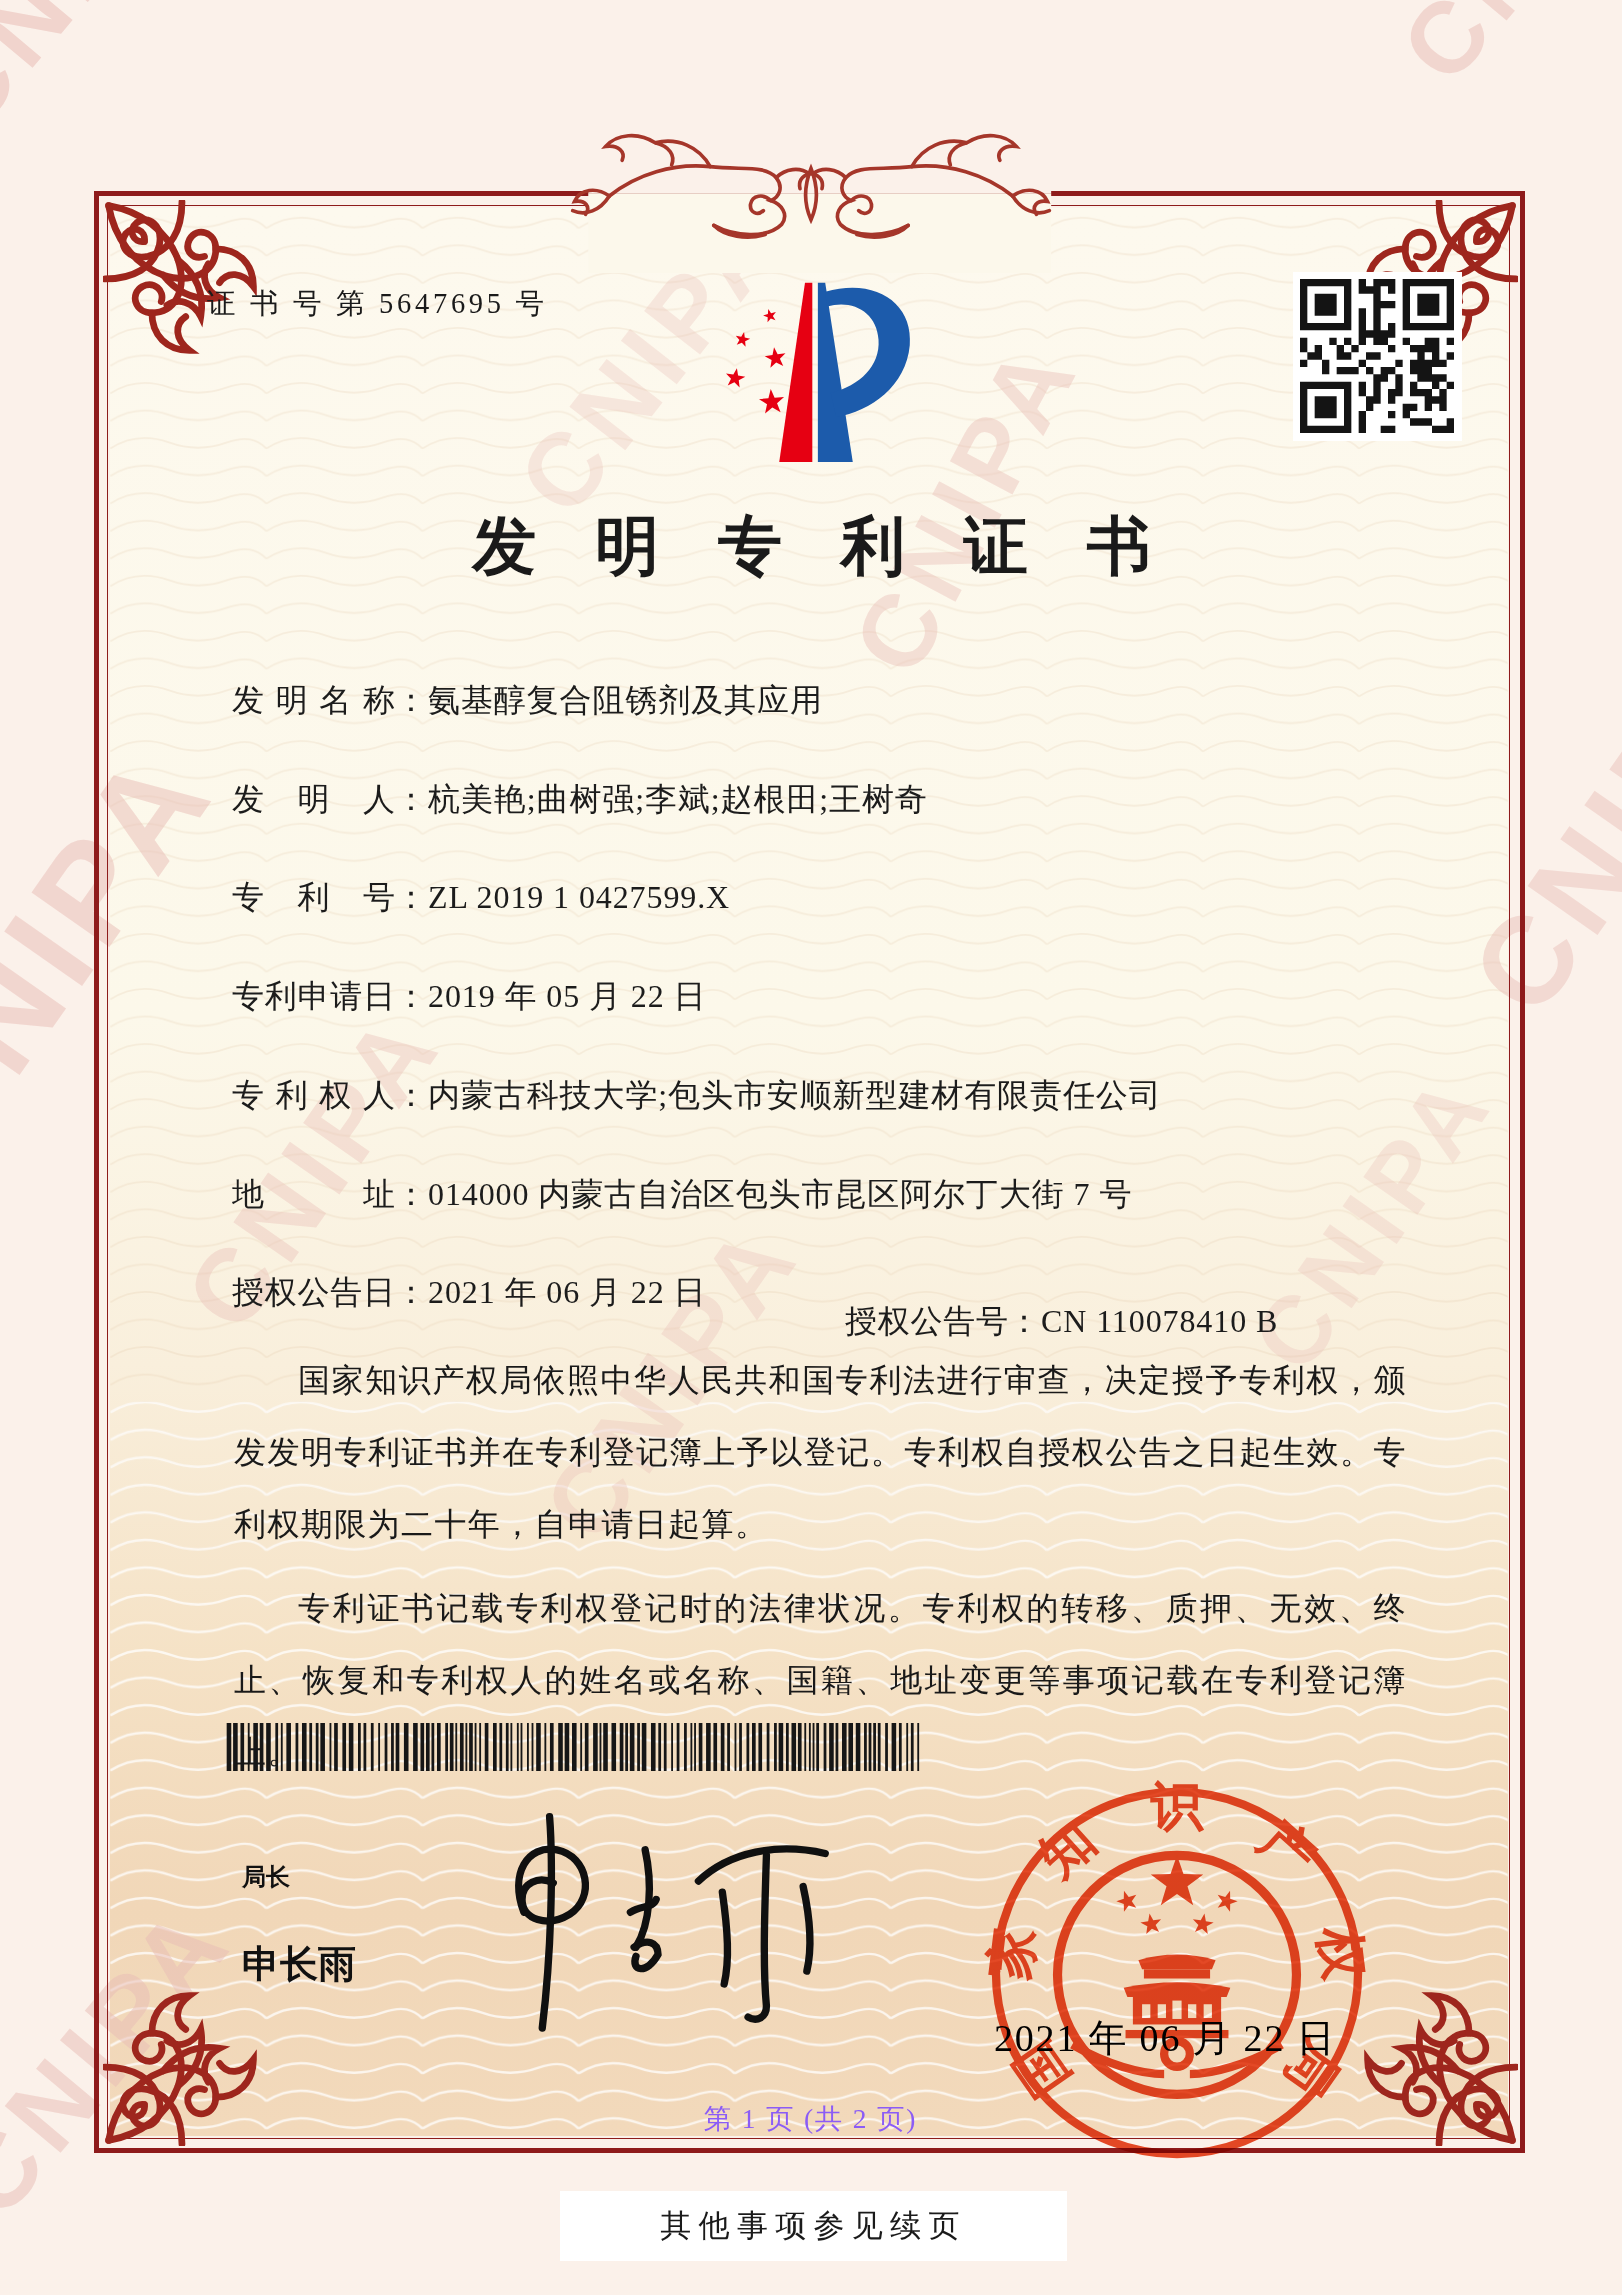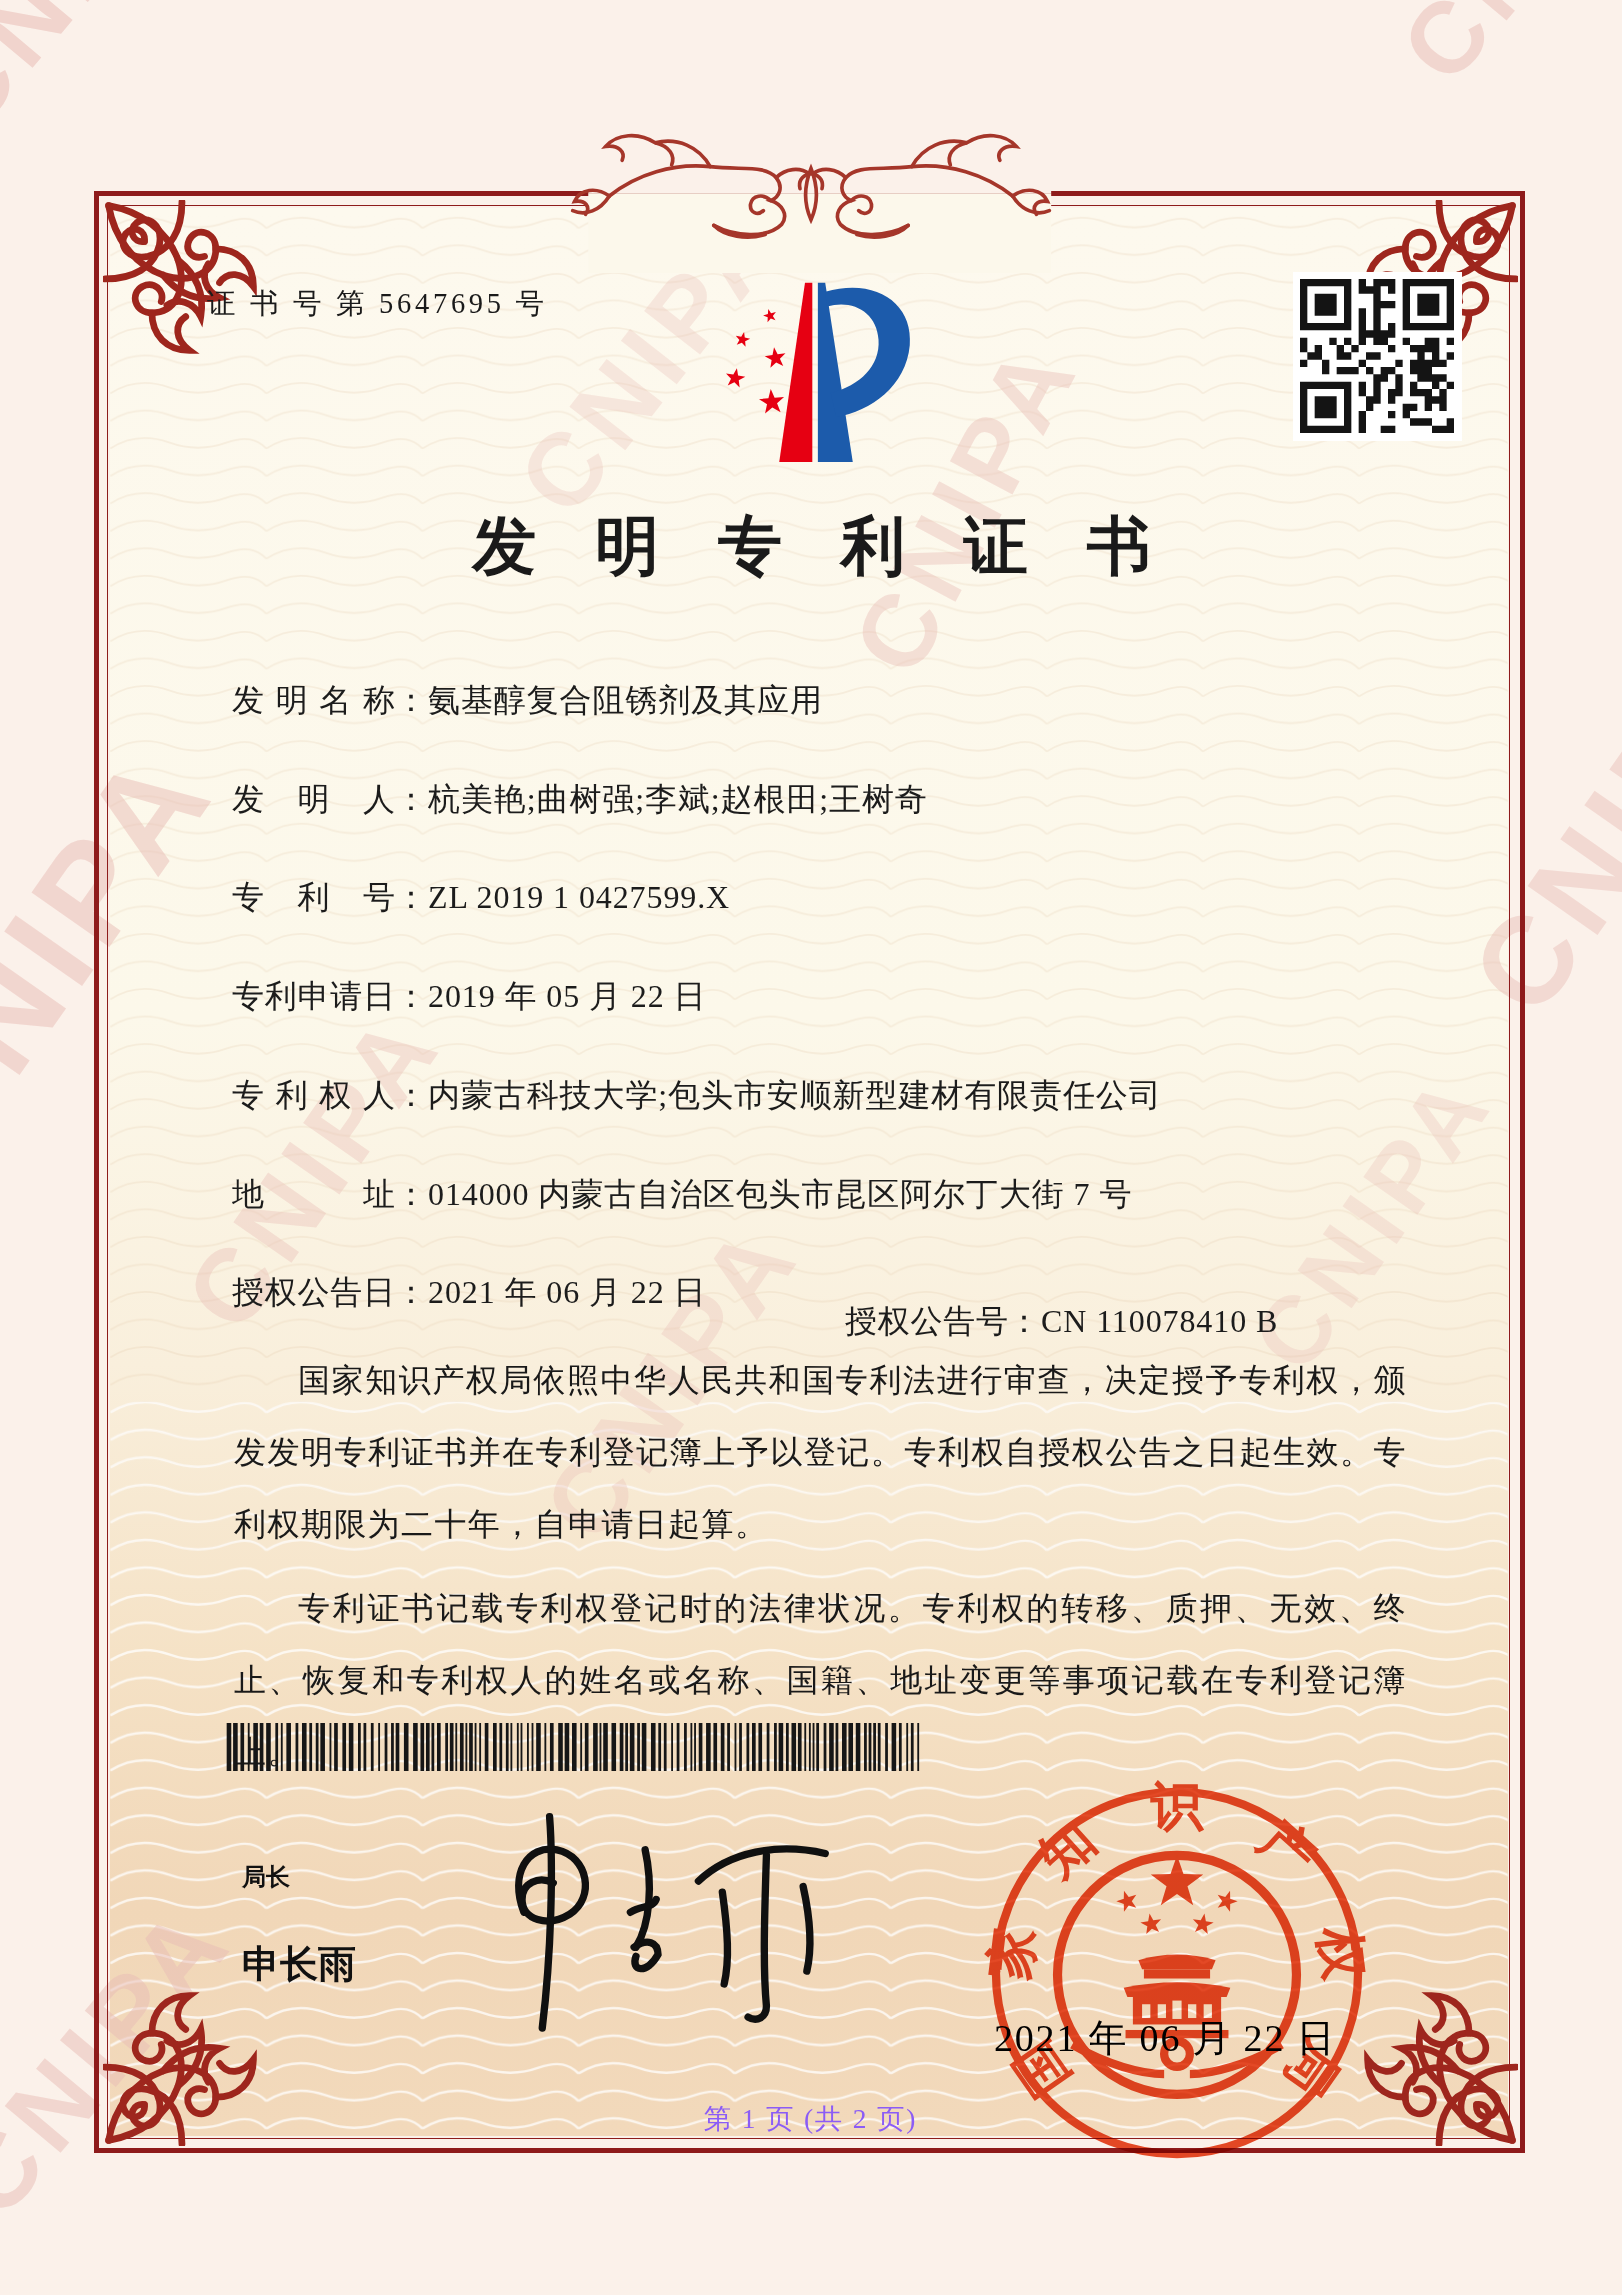--- a/index.html
+++ b/index.html
@@ -255,15 +255,18 @@
       </g>
       <rect x="154" y="272" width="112" height="9"></rect>
       <circle cx="210" cy="298" r="14" fill="none" stroke="#e6421c" stroke-width="9"></circle>
       <path d="M96,288 C134,310 172,320 196,320" fill="none" stroke="#e6421c" stroke-width="9"></path>
       <path d="M324,288 C286,310 248,320 224,320" fill="none" stroke="#e6421c" stroke-width="9"></path>
     </g>
   </svg>
   <div class="seal-date">2021 年 06 月 22 日</div>
 
   <div class="page-indicator">第 1 页 (共 2 页)</div>
+  <div class="cont-note-box">
+    <span>其他事项参见续页</span>
+  </div>
 
 </div>
 
 
 </body></html>

